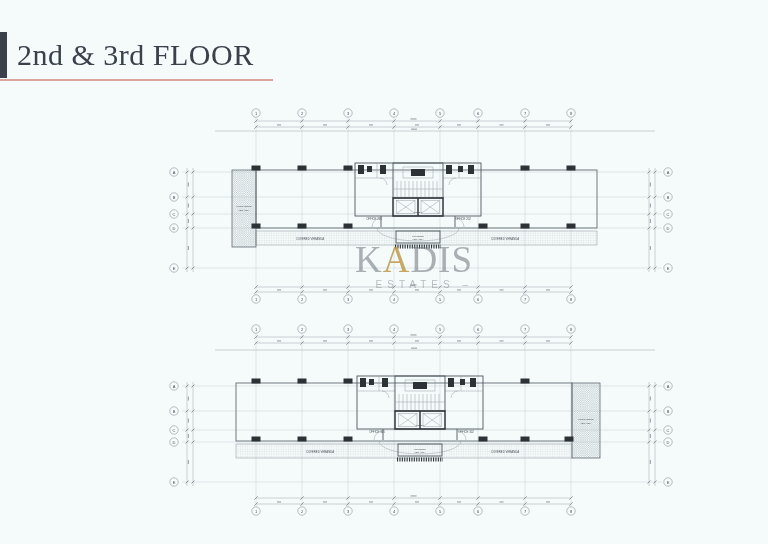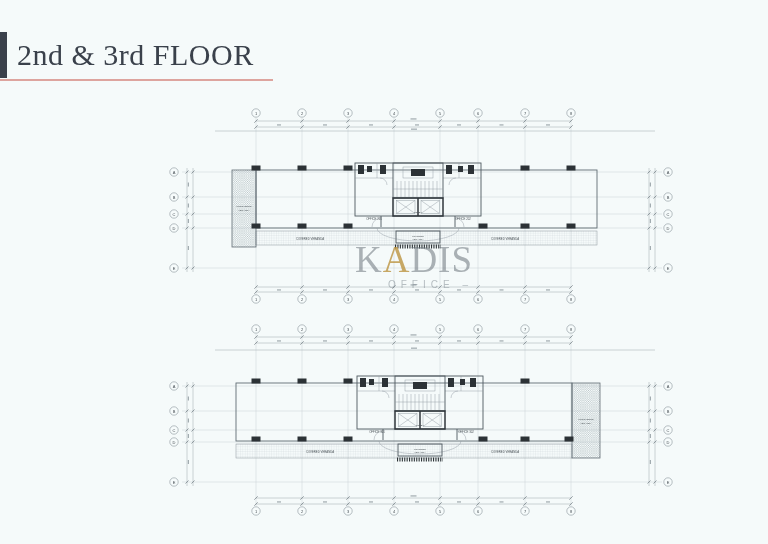--- a/index.html
+++ b/index.html
@@ -431,16 +431,16 @@
       <text class="lbl" x="377" y="433">OFFICE 301</text>
       <text class="lbl" x="466" y="433">OFFICE 302</text>
       <text class="lbl t2" x="420" y="426">LOBBY</text>
       <text class="lbl t2" x="420" y="449.5">COVERED</text>
       <text class="lbl t2" x="420" y="453">VERANDA</text>
     </g>
   </svg>
 
   <div class="watermark">
     <div class="wm-1"><span>K</span><span class="gold">A</span><span>DIS</span></div>
-    <div class="wm-2"><span>OFFICE</span> <span>–</span></div>
+    <div class="wm-2"><span>ESTATES</span> <span>–</span></div>
   </div>
 
 </div>
 
 </body></html>

